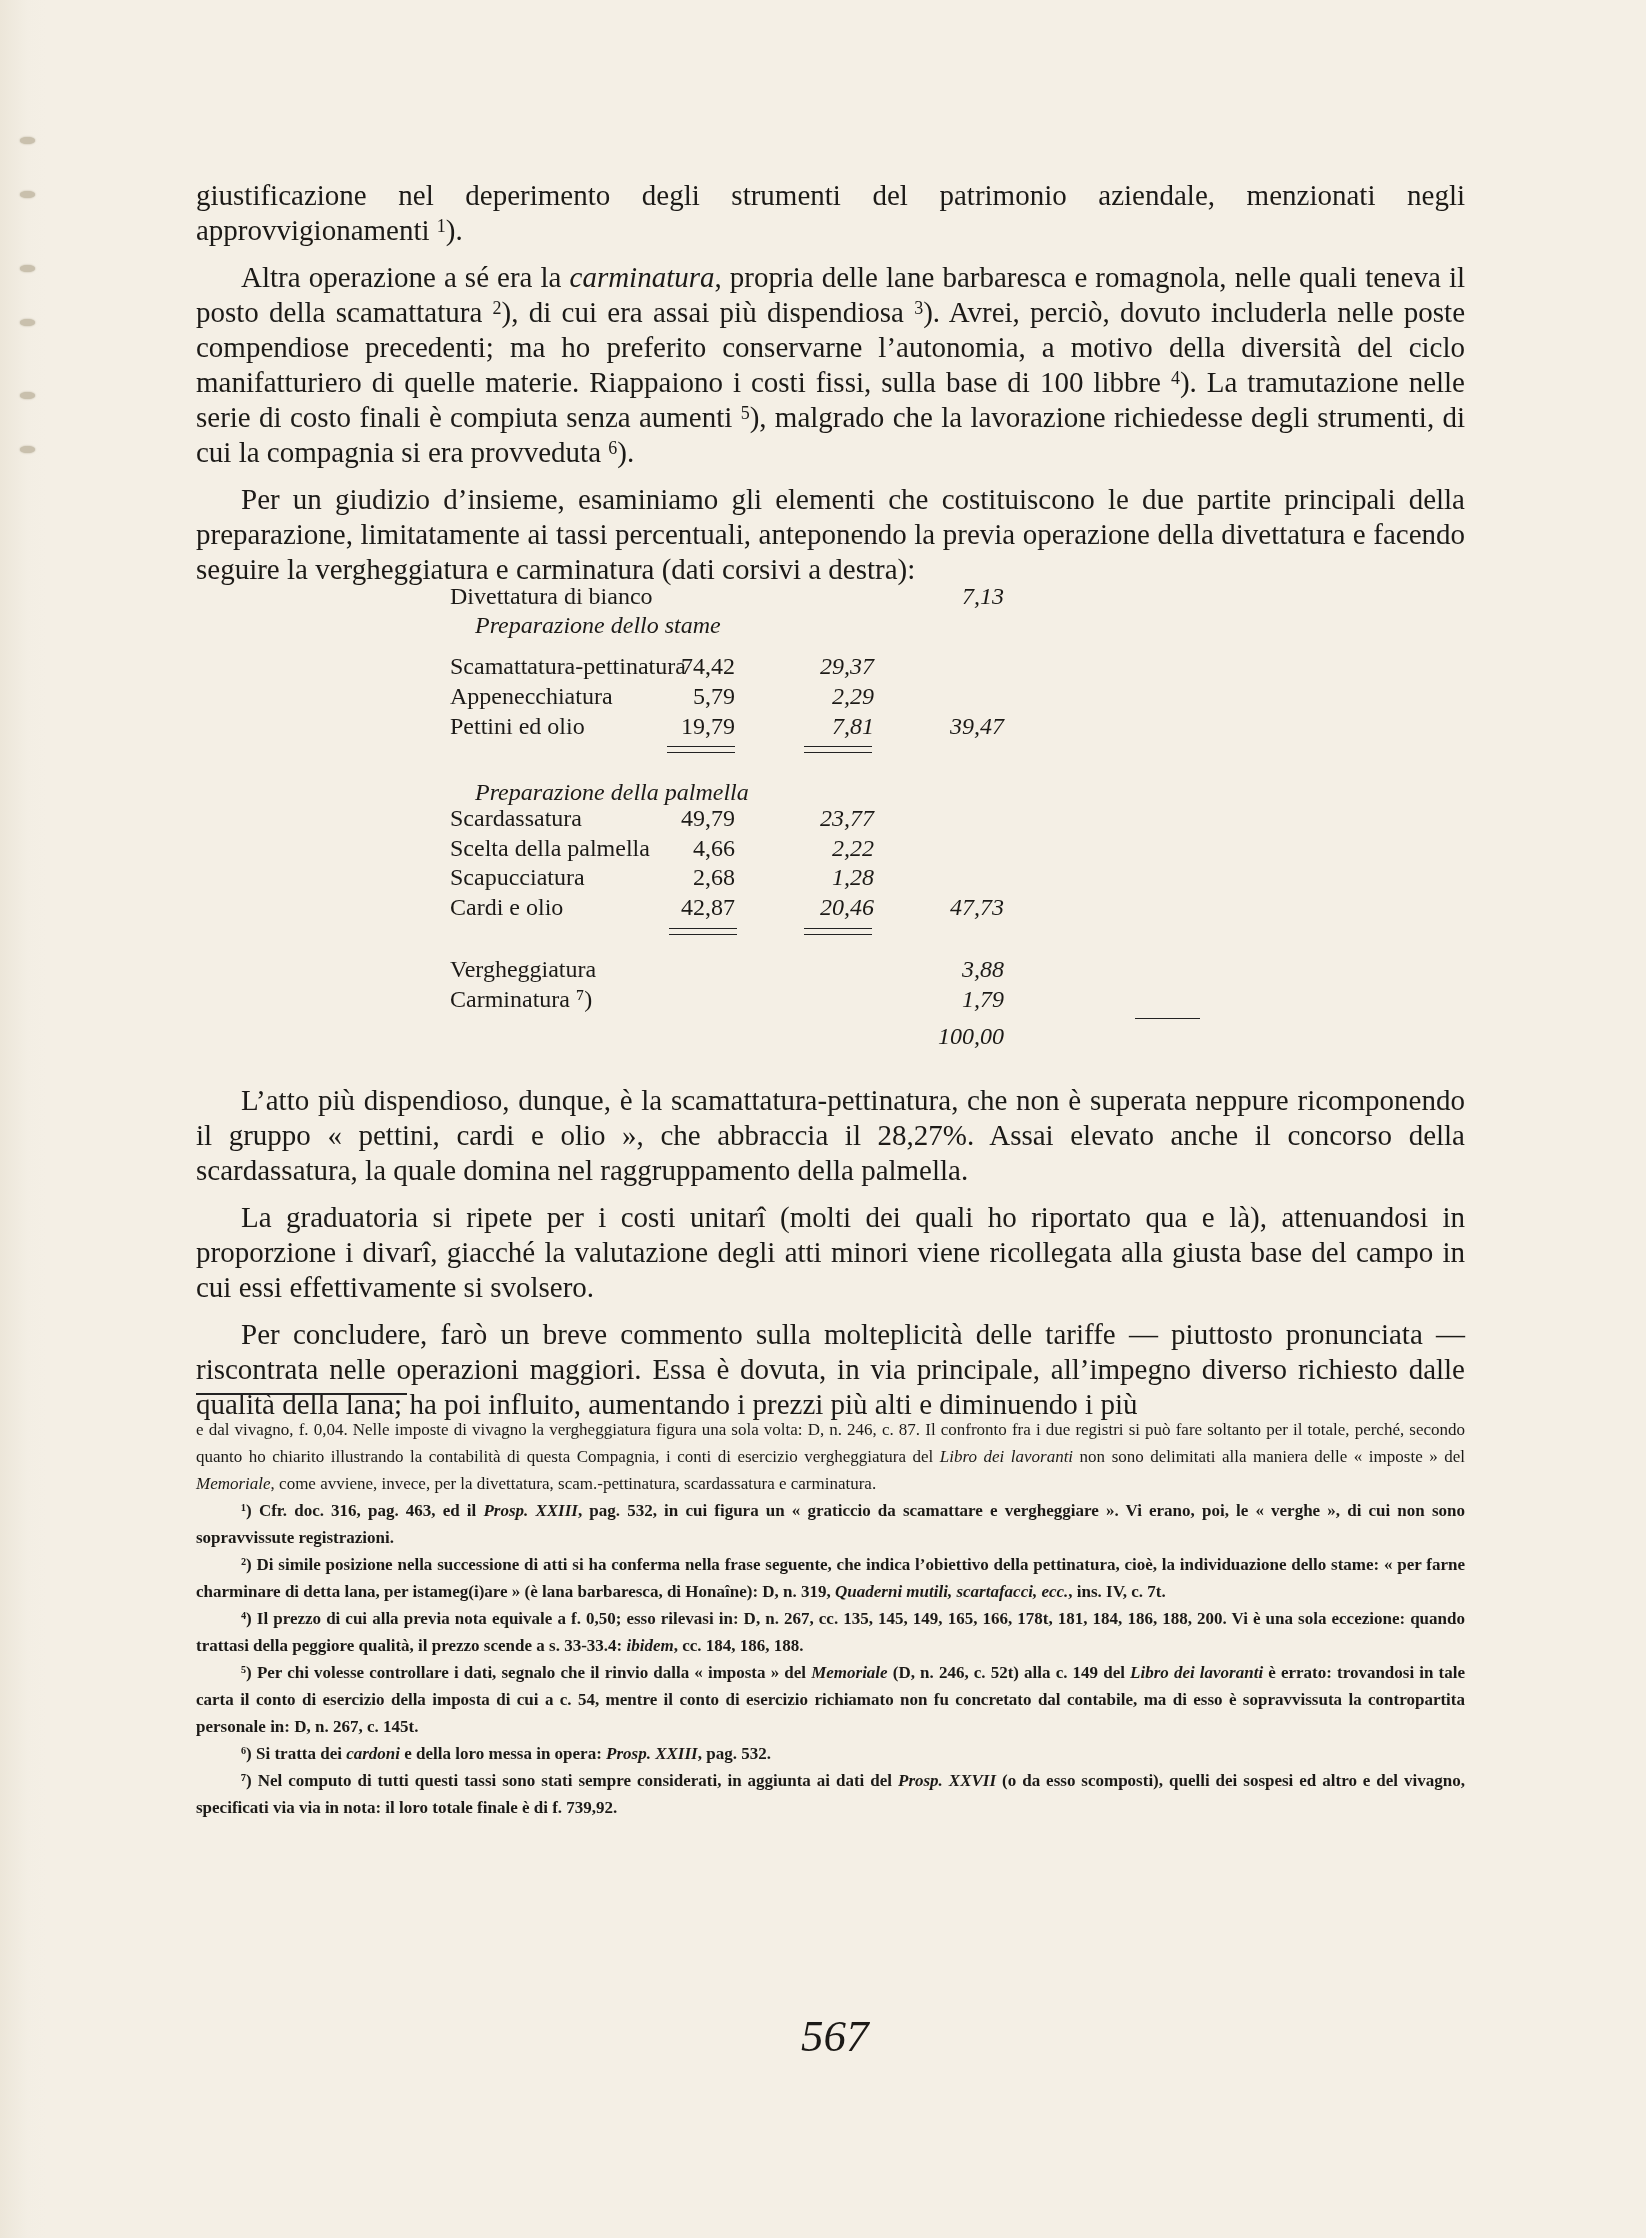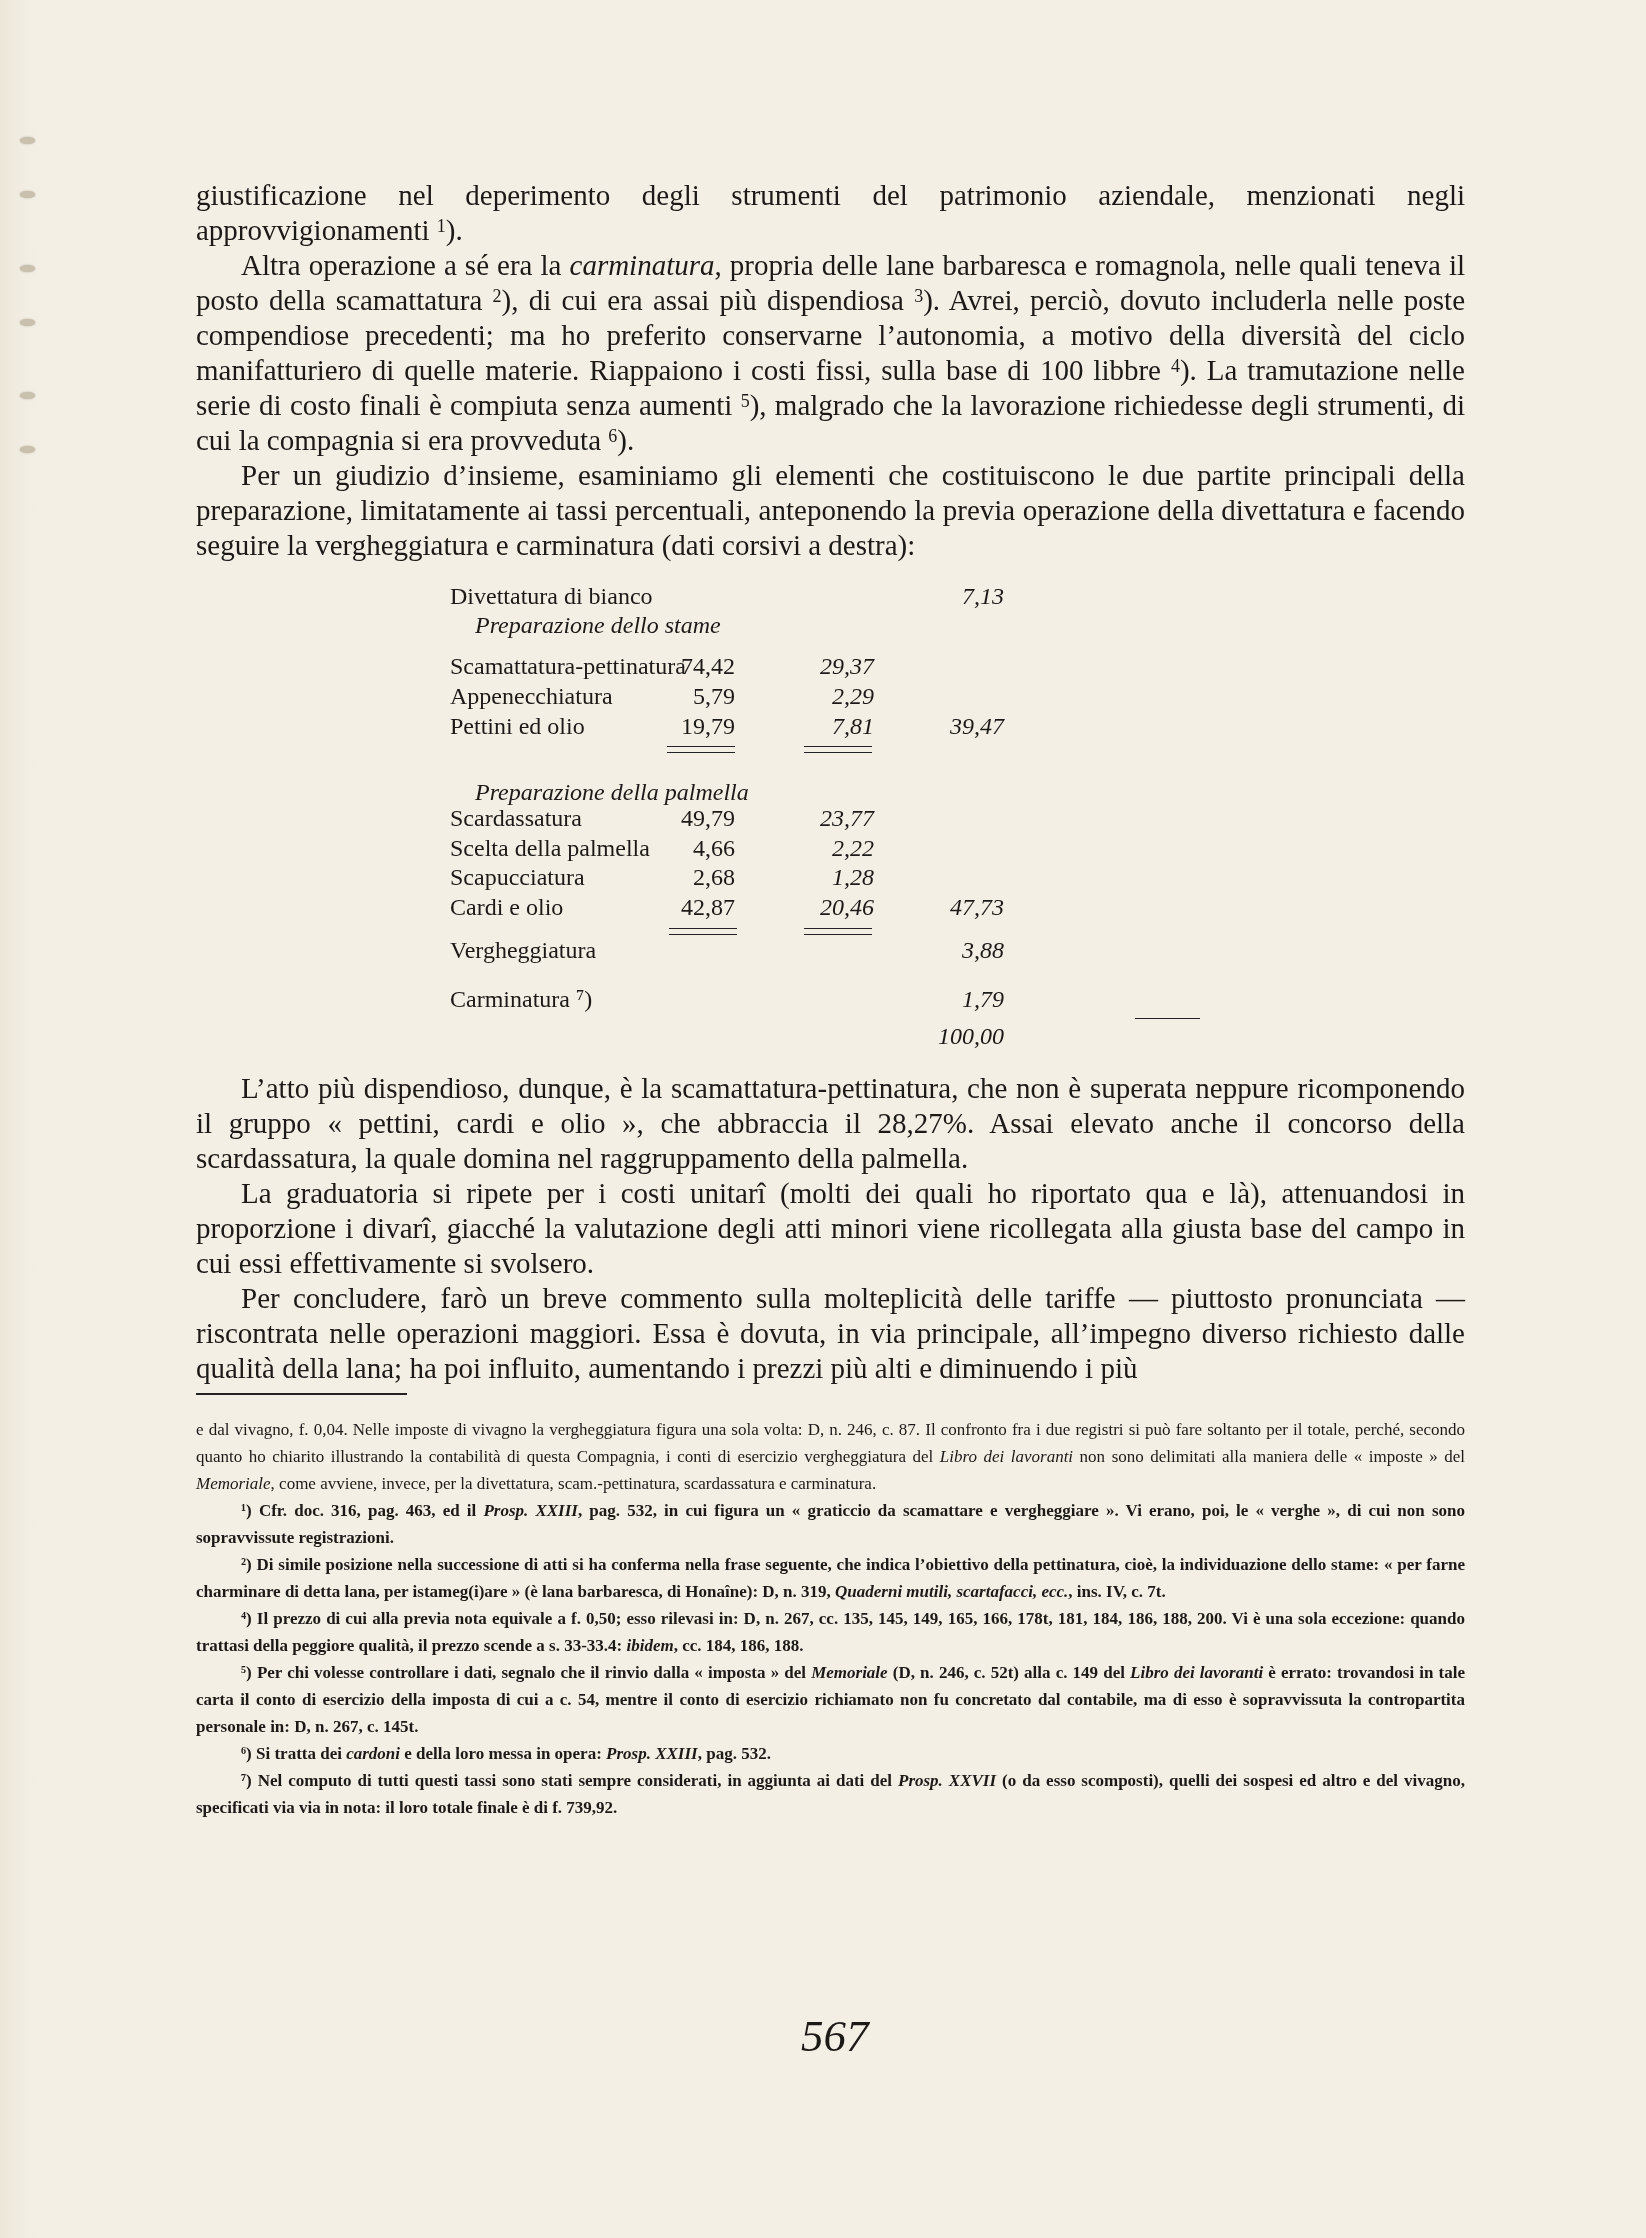--- a/index.html
+++ b/index.html
@@ -4,21 +4,21 @@
 <style>
   html,body{margin:0;padding:0;}
   body{width:1646px;height:2239px;background:#f4efe5;position:relative;overflow:hidden;
        font-family:"Liberation Serif","DejaVu Serif",serif;color:#1c1a17;}
   .binding{position:absolute;left:0;top:0;width:46px;height:2239px;
            background:linear-gradient(90deg,#ece6d9 0%,#f3eee4 60%,#f4efe5 100%);}
   .binding .hole{position:absolute;left:20px;width:14.5px;height:6.6px;border-radius:50%;
            background:#c9c0ad;box-shadow:0 0 2px #b5ab97;}
   .content{position:absolute;left:196px;top:178px;width:1269px;}
   .body-p{font-size:29px;line-height:35px;text-align:justify;margin:0;}
-  .body-p.indent{text-indent:45px;}
+  .body-p.indent{text-indent:45px;margin-top:12px;}
   .body-p .i{font-style:italic;}
   sup{font-size:18px;line-height:0;vertical-align:8px;}
   .tbl{position:absolute;left:450px;top:583px;width:935px;font-size:24px;}
   .row{position:absolute;left:0;height:30px;width:935px;}
   .row .lbl{position:absolute;left:0;}
   .row .sub{position:absolute;left:25px;font-style:italic;}
   .row .c1{position:absolute;right:650px;text-align:right;}
   .row .c2{position:absolute;right:511px;text-align:right;font-style:italic;}
   .row .c3{position:absolute;right:381px;text-align:right;font-style:italic;}
   .dbl{position:absolute;height:4.6px;border-top:1.3px solid #222;border-bottom:1.3px solid #222;}
@@ -97,21 +97,21 @@
   </div>
   <div class="row" style="top:311px">
     <span class="lbl">Cardi e olio</span>
     <span class="c1">42,87</span>
     <span class="c2">20,46</span>
     <span class="c3">47,73</span>
   </div>
   <div class="dbl" style="left:219px;width:68px;top:345px"></div>
   <div class="dbl" style="left:354px;width:68px;top:345px"></div>
 
-  <div class="row" style="top:354px">
+  <div class="row" style="top:373px">
     <span class="lbl">Vergheggiatura</span>
     <span class="c3">3,88</span>
   </div>
   <div class="row" style="top:403px">
     <span class="lbl">Carminatura ⁷)</span>
     <span class="c3">1,79</span>
   </div>
   <div class="sgl" style="left:685px;width:65px;top:435px"></div>
   <div class="row" style="top:440px">
     <span class="c3">100,00</span>

